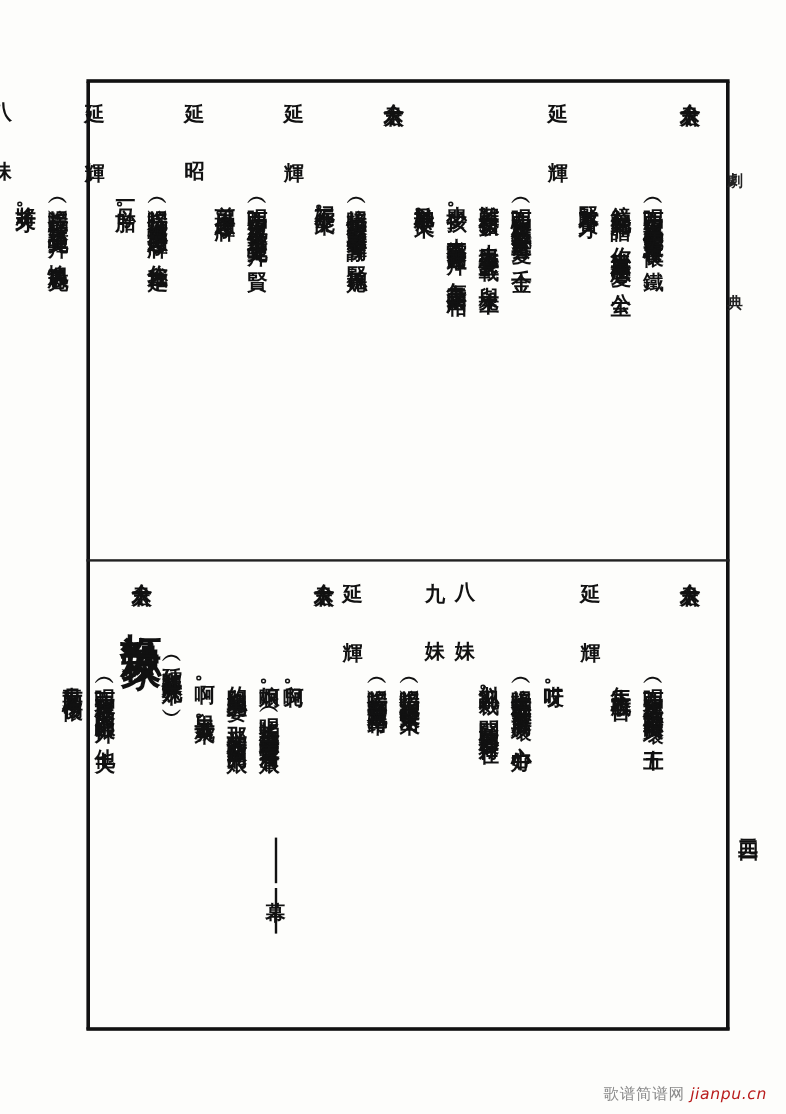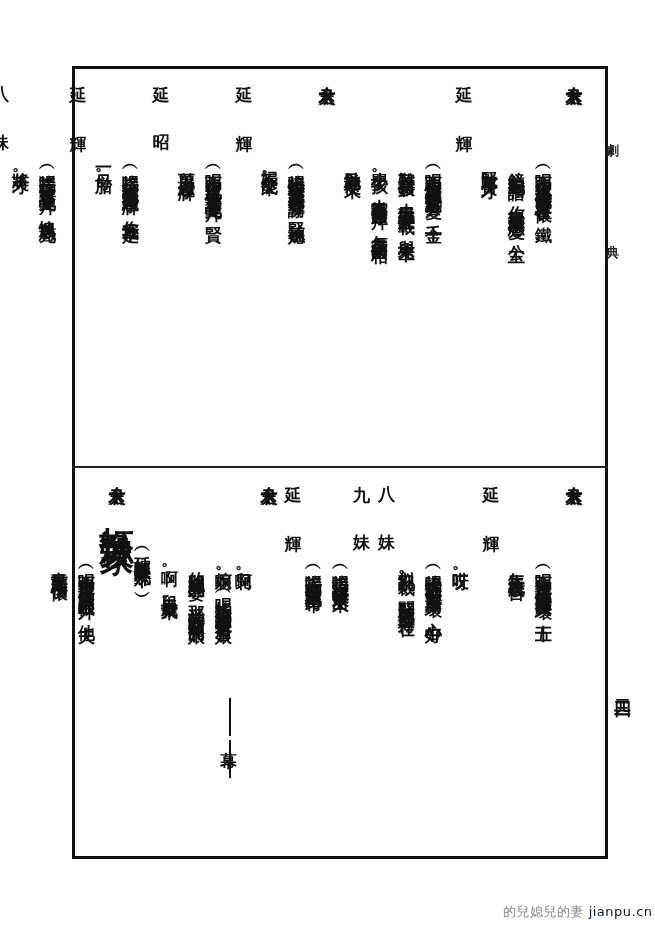--- a/index.html
+++ b/index.html
@@ -25,21 +25,21 @@
   .title{position:absolute;left:16px;top:28px;writing-mode:vertical-rl;text-orientation:upright;
          font-size:34px;font-weight:bold;letter-spacing:4px;}
   .curtain{position:absolute;left:140px;top:226px;display:flex;flex-direction:column;align-items:center;}
   .curtain .bar{width:2px;height:38px;background:#111;}
   .curtain .txt{writing-mode:vertical-rl;font-size:17px;font-weight:bold;padding:2px 0;}
   .page-num{position:absolute;left:612px;top:686px;writing-mode:vertical-rl;text-orientation:upright;
             font-size:17px;font-weight:bold;letter-spacing:1px;}
   .header-mark{position:absolute;left:606px;font-size:13px;font-weight:bold;color:#222;}
   .watermark{position:absolute;left:503px;top:903px;font-size:13px;color:#8a8a8a;
              font-family:"DejaVu Sans",sans-serif;letter-spacing:0.5px;}
-  .watermark .dom{color:#0f172a;}
+  .watermark .dom{color:#b91c1c;font-style:italic;}
 </style>
 </head>
 <body>
 
 <div class="rule-top"></div>
 <div class="frame"></div>
 <div class="rule-mid"></div>
 <div class="rule-bot"></div>
 
 <div class="header-mark" style="top:142px">劇</div>
@@ -196,15 +196,15 @@
   <div class="curtain">
     <div class="bar"></div>
     <span class="txt">幕</span>
     <div class="bar"></div>
   </div>
 
   <div class="title">打漁殺家</div>
 </div>
 
 <div class="watermark">
-  <span>的兒媳兒的妻</span>
+  <span>歌谱简谱网</span>
   <span class="dom">jianpu.cn</span>
 </div>
 
 </body></html>

